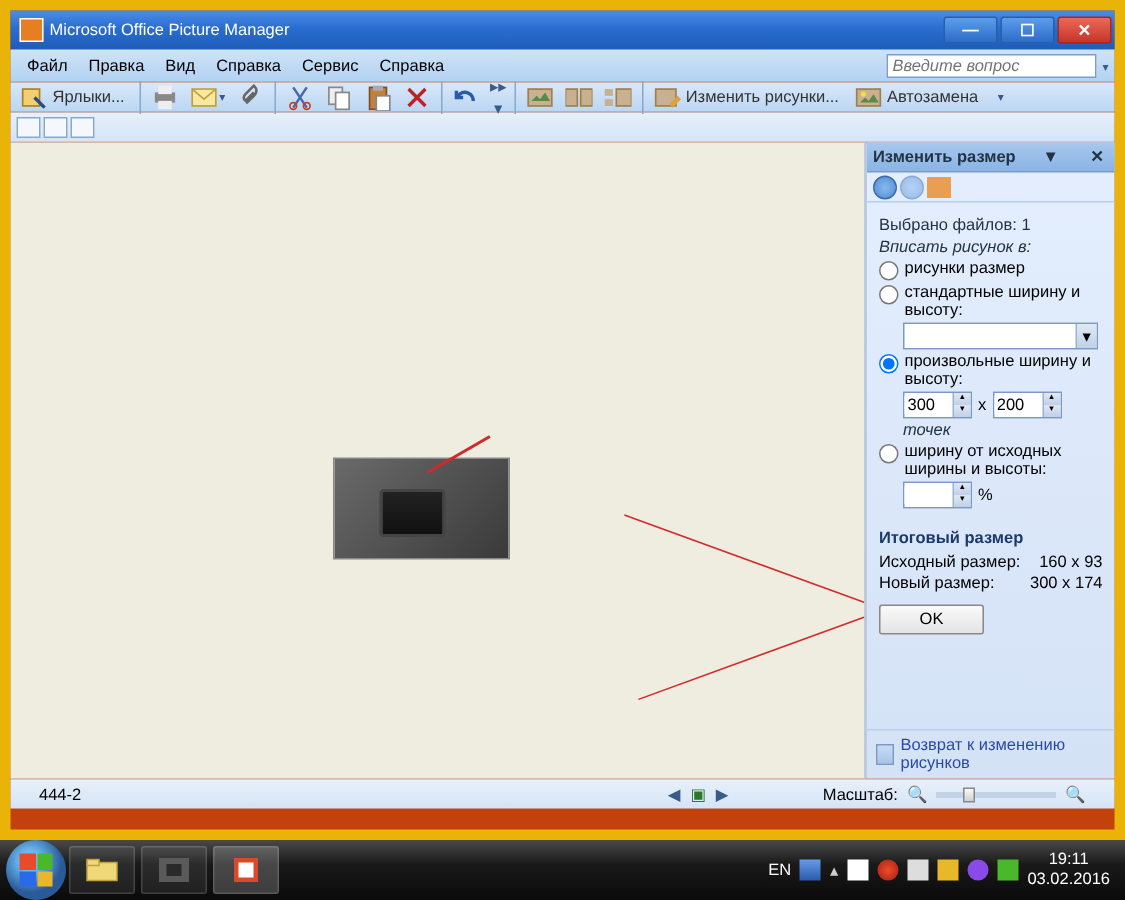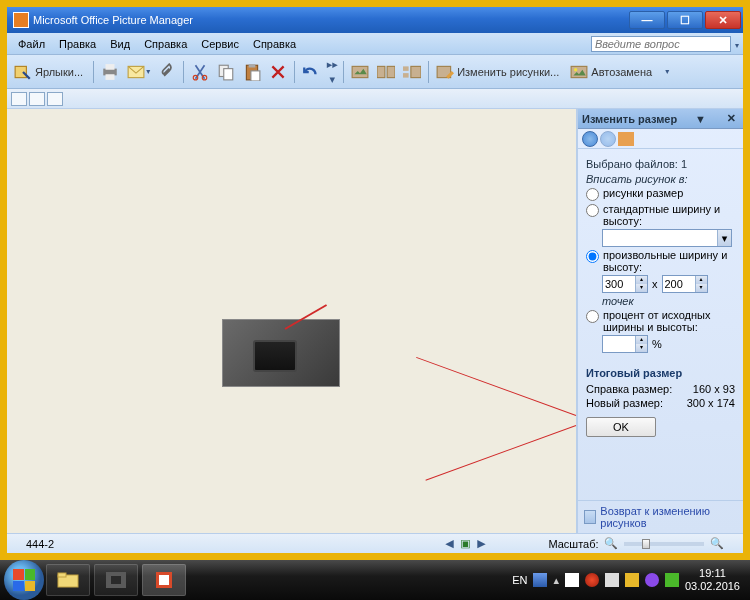--- a/index.html
+++ b/index.html
@@ -9,21 +9,21 @@
 .titlebar .app-icon { width: 16px; height: 16px; background: #e67e22; border: 1px solid #fff; margin: 0 4px; }
 .titlebar .title { color: #fff; flex: 1; }
 .titlebar .win-btns { display: flex; gap: 2px; }
 .titlebar .wb { width: 36px; height: 18px; border-radius: 2px; display: flex; align-items: center; justify-content: center; color: #fff; font-weight: bold; }
 .wb.min, .wb.max { background: linear-gradient(#5c9eea,#2c6cc8); border: 1px solid #2a5fa8; }
 .wb.close { background: linear-gradient(#e86a5a,#c8342a); border: 1px solid #a8281f; }
 .menubar { height: 22px; background: linear-gradient(#cfe3f8,#b3d2f2); display: flex; align-items: center; padding: 0 4px; border-bottom: 1px solid #9ab8da; }
 .menubar .mi { padding: 2px 7px; cursor: default; }
 .menubar .ask { margin-left: auto; }
 .menubar .ask input { width: 140px; height: 16px; border: 1px solid #7a9ec8; padding: 0 3px; color: #888; font-style: italic; }
-.toolbar { height: 34px; background: linear-gradient(#d8e8fa,#bcd6f2); display: flex; align-items: center; padding: 2px 4px; border-bottom: 1px solid #9ab8da; gap: 2px; }
+.toolbar { height: 20px; background: linear-gradient(#d8e8fa,#bcd6f2); display: flex; align-items: center; padding: 2px 4px; border-bottom: 1px solid #9ab8da; gap: 2px; }
 .tb-btn { height: 26px; min-width: 24px; padding: 0 2px; display: flex; align-items: center; justify-content: center; border: 1px solid transparent; border-radius: 2px; }
 .tb-sep { width: 1px; height: 22px; background: #88a8ca; margin: 0 2px; }
 .tb-label { padding: 0 3px; color: #333; }
 .tb-btn svg, .tb-btn .ico { width: 18px; height: 18px; }
 .tb-overflow { width: 14px; display:flex; flex-direction:column; align-items:center; gap:2px; color:#3a5a88;}
 .viewbar { height: 20px; background: linear-gradient(#e8f0fa,#d4e4f6); display: flex; align-items: center; padding: 2px 4px; border-bottom: 1px solid #b8ceea; gap: 2px; }
 .vb-btn { width: 16px; height: 14px; border: 1px solid #8aa8c8; background: #f4f8fc; }
 .main { display: flex; height: calc(100% - 26px - 22px - 34px - 20px - 20px); }
 .canvas { flex: 1; background: #efece0; position: relative; border-right: 1px solid #b8ceea; }
 .photo { position: absolute; left: 215px; top: 210px; width: 118px; height: 68px; background: linear-gradient(135deg,#6a6a6a,#3a3a3a); border: 1px solid #888; }
@@ -267,36 +267,36 @@
               <div class="sp">
                 <div>▴</div>
                 <div>▾</div>
               </div>
             </div>
         </div>
         <div class="pb-sub" style="margin-left:16px">точек</div>
 
         <label class="radio-row">
             <input type="radio" name="sz" style="">
-            <span>процент от исходных ширины и высоты:</span>
+            <span>ширину от исходных ширины и высоты:</span>
           </label>
         <div class="spin-row">
           <div class="spin">
               <input style="">
               <div class="sp">
                 <div>▴</div>
                 <div>▾</div>
               </div>
             </div>
           <span>%</span>
         </div>
 
         <div class="pb-bold" style="margin-top:14px">Итоговый размер</div>
         <div class="result-row">
-            <span>Справка размер:</span>
+            <span>Исходный размер:</span>
             <span>160 x 93</span>
           </div>
         <div class="result-row">
             <span>Новый размер:</span>
             <span>300 x 174</span>
           </div>
         <button class="ok-btn">OK</button>
       </div>
       <div class="panel-foot">
         <div class="fi"></div>

